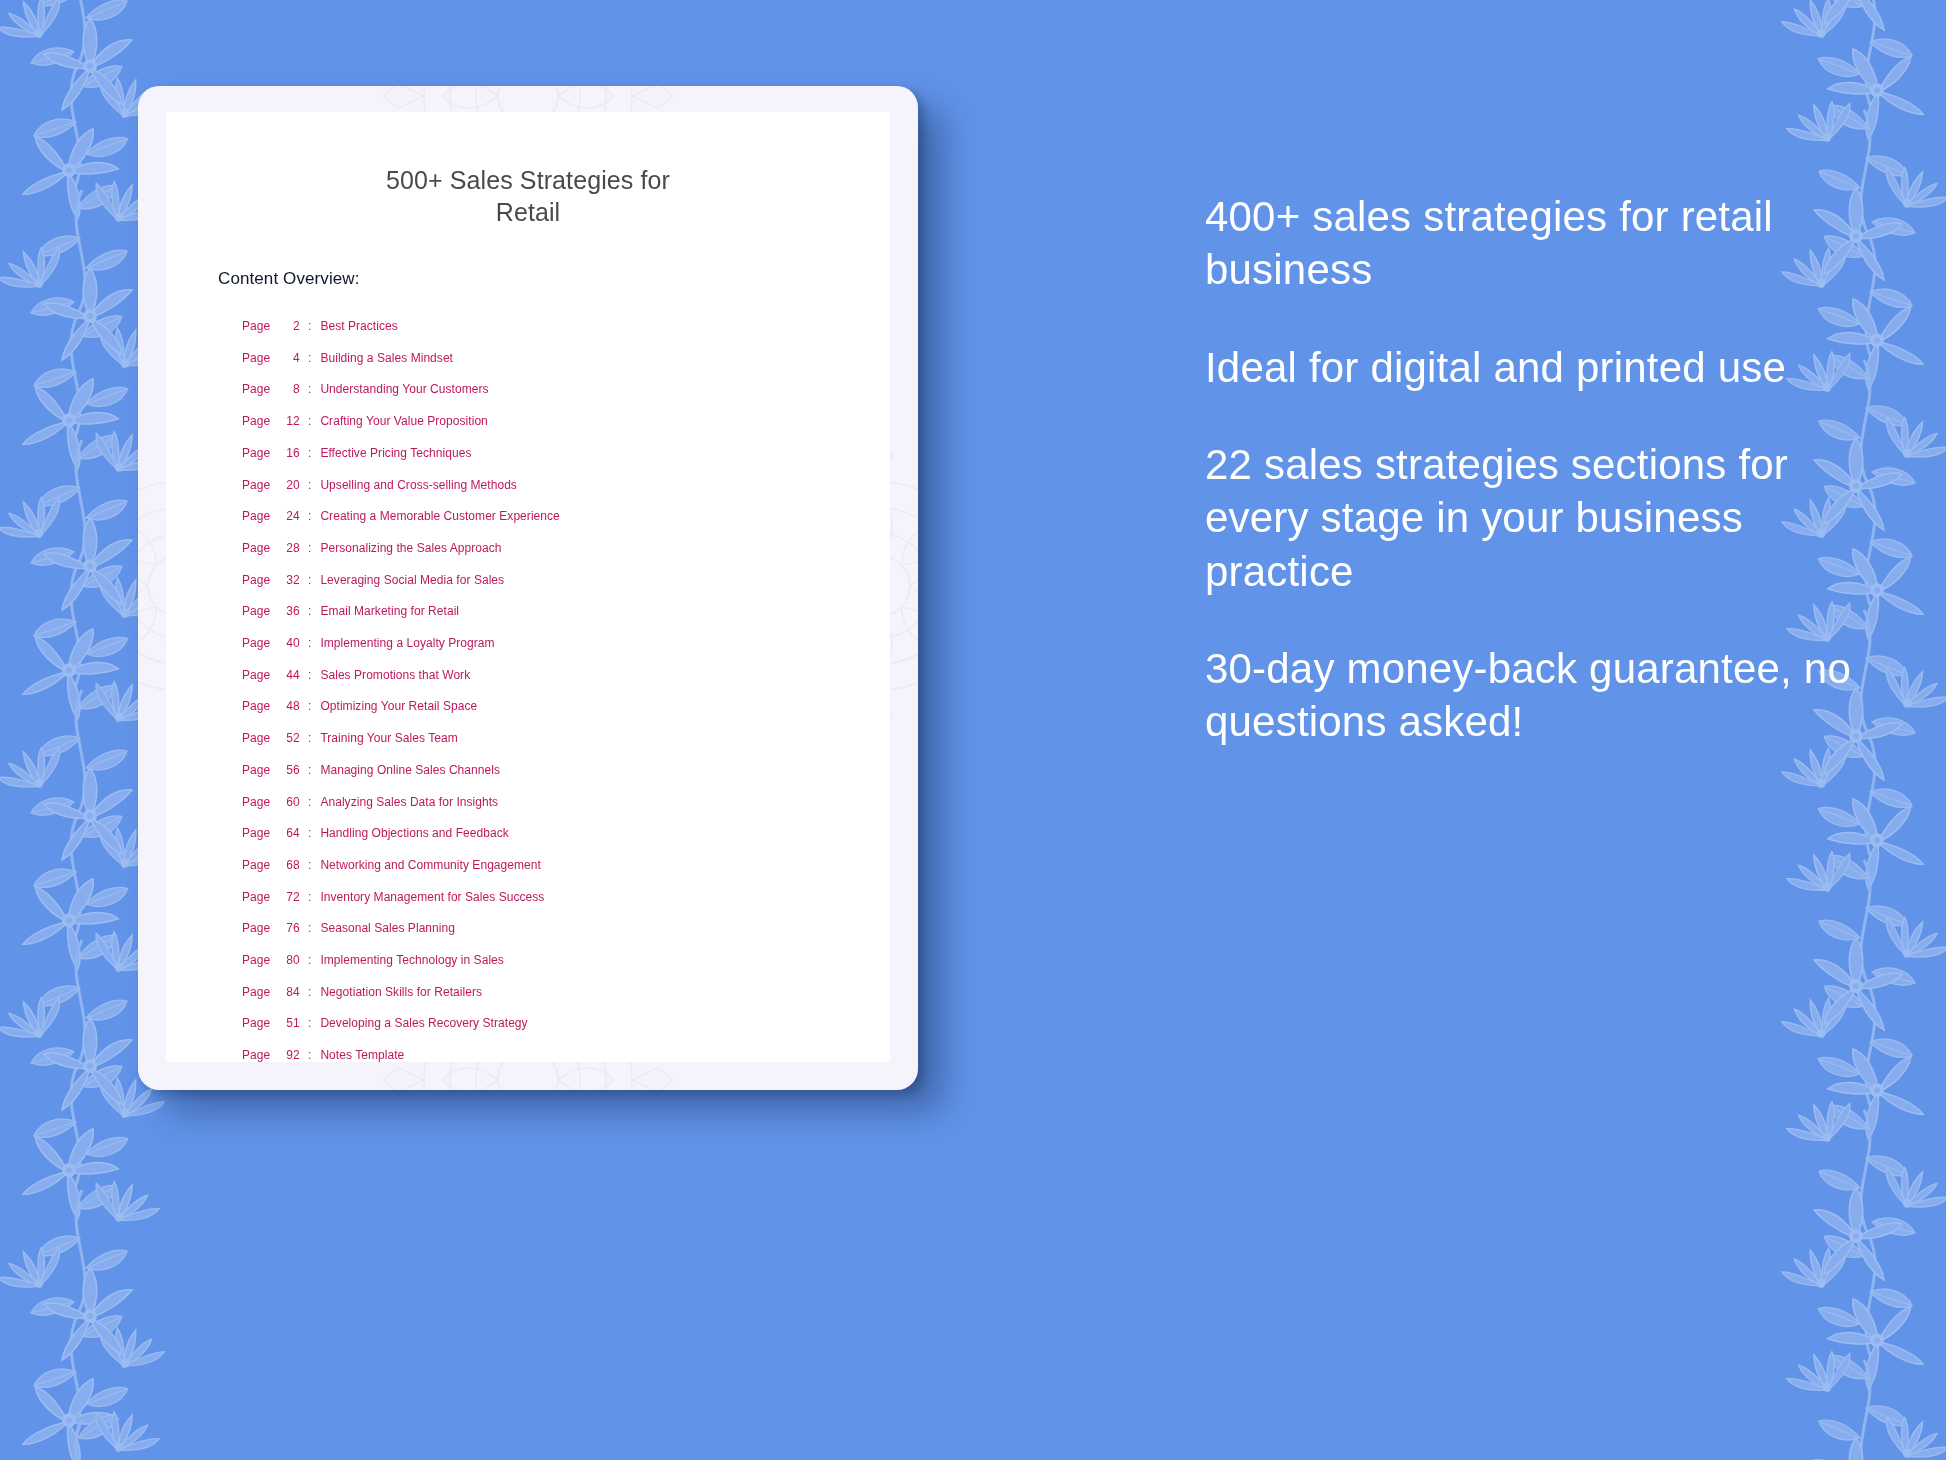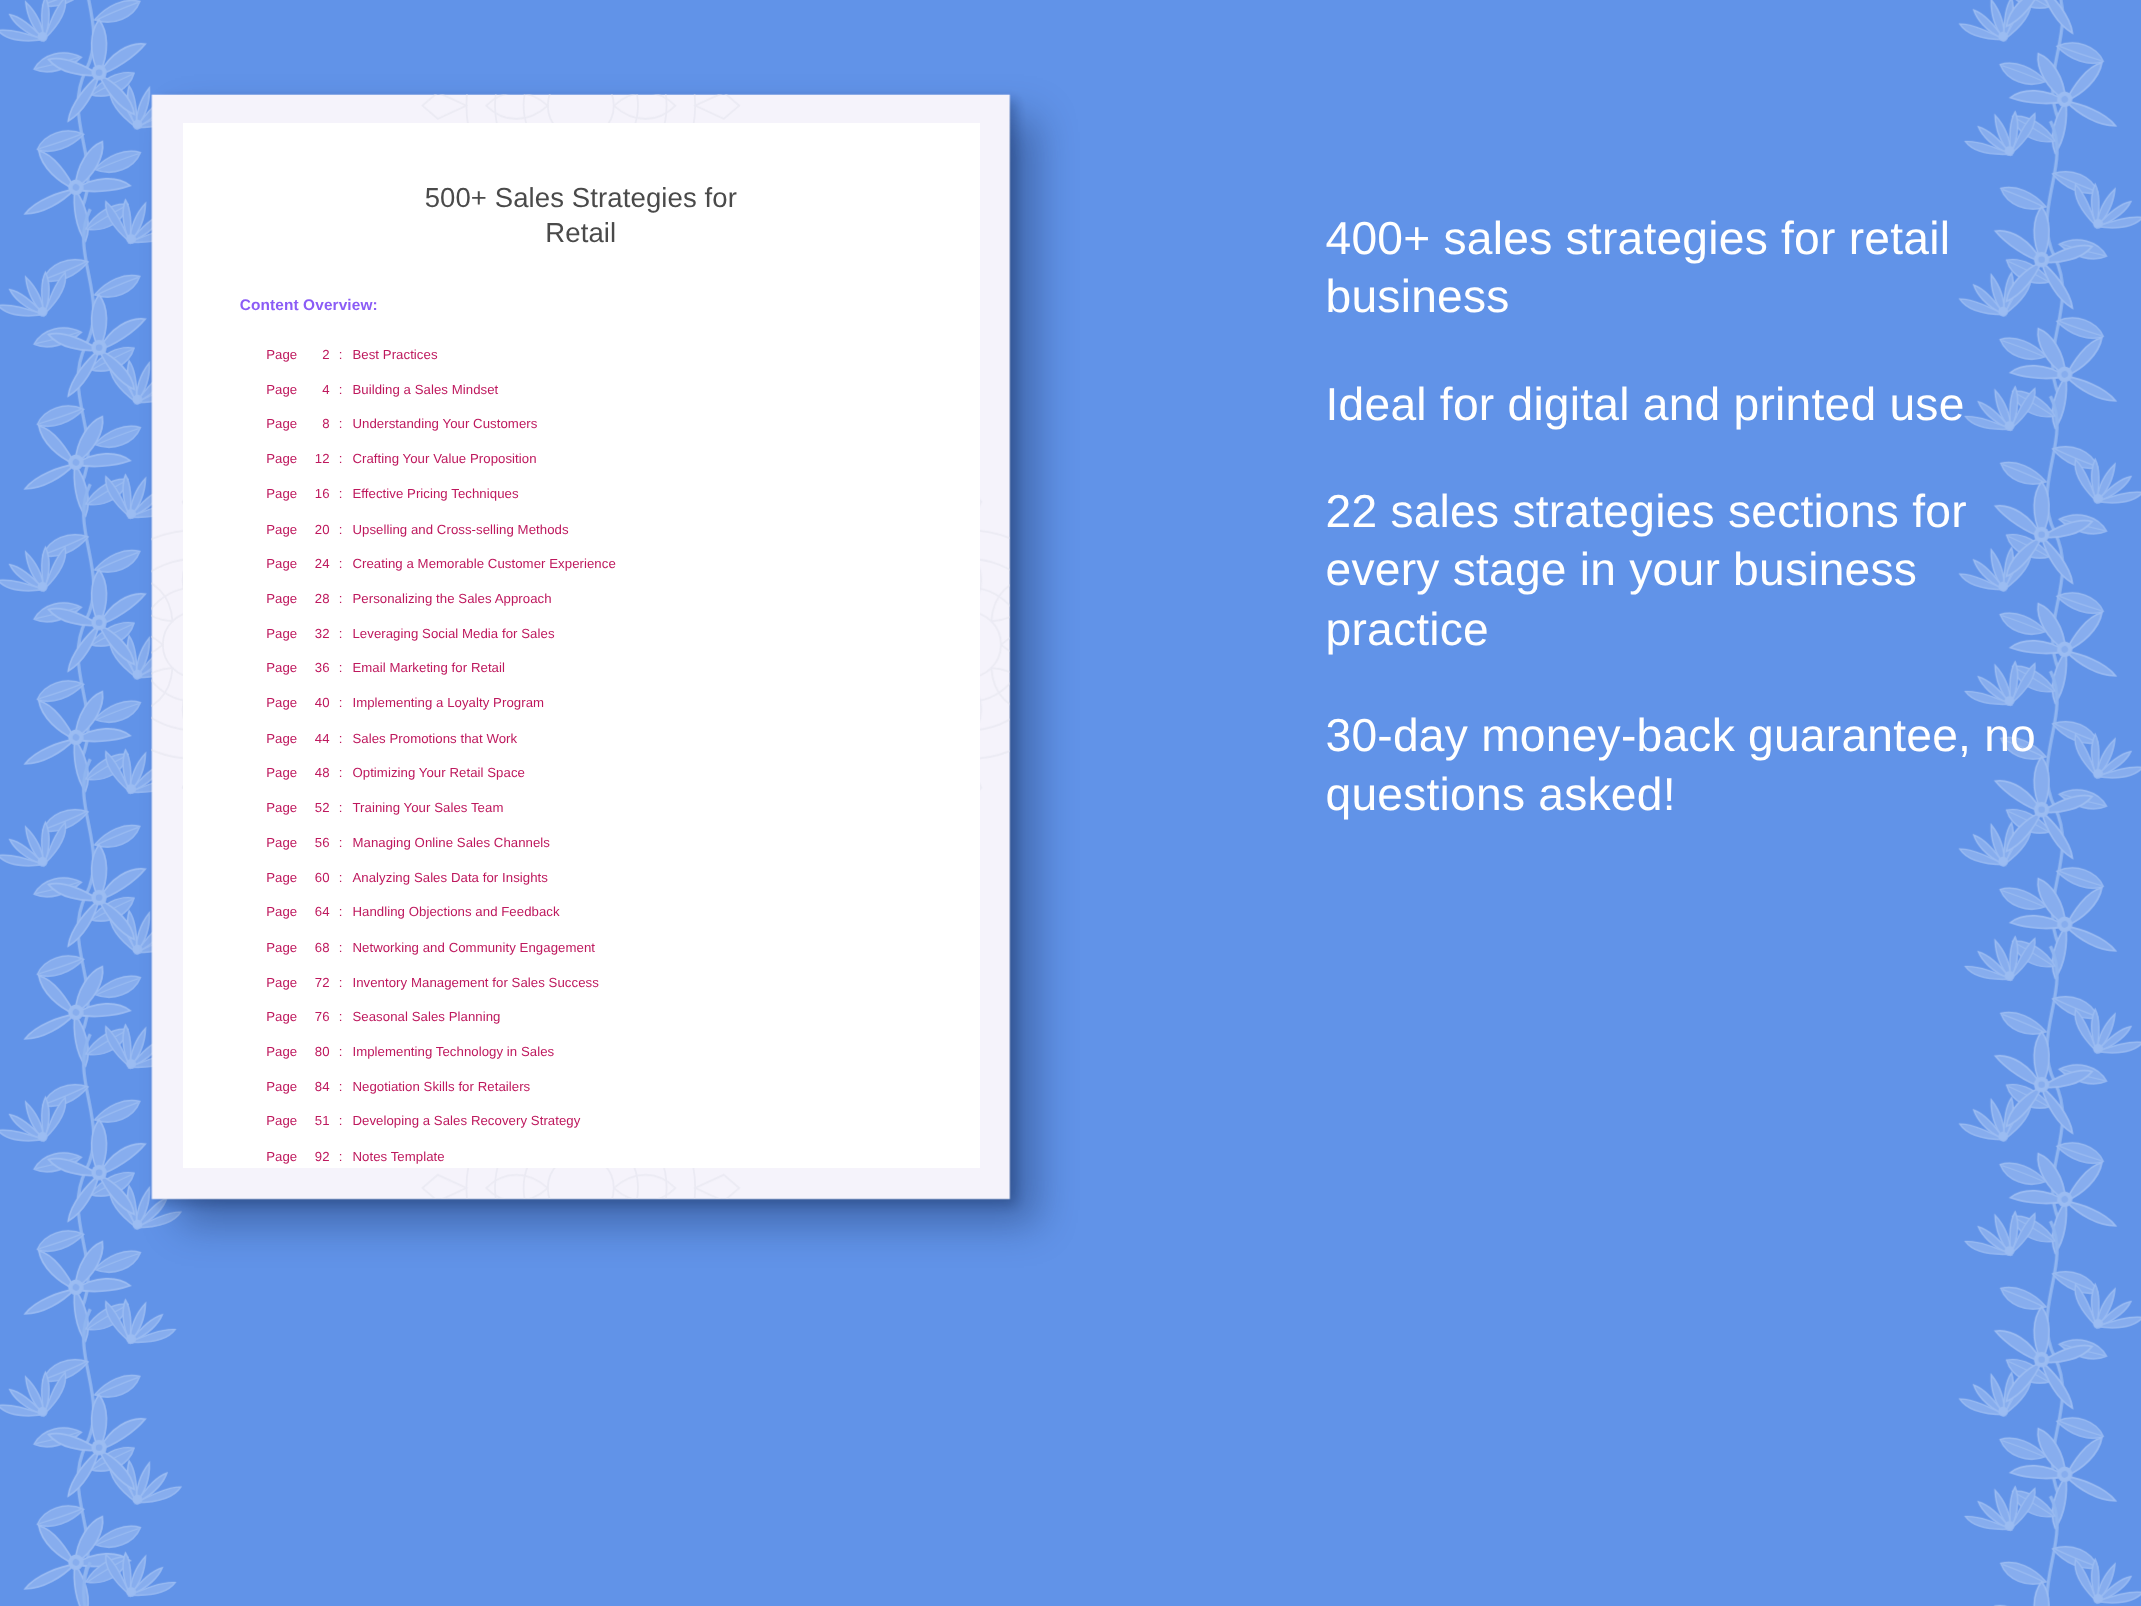--- a/index.html
+++ b/index.html
@@ -40,20 +40,21 @@
   #card {
     position: absolute;
     left: 138px;
     top: 86px;
     width: 780px;
     height: 1004px;
     background: #f5f3fb;
     box-shadow: 26px 22px 34px rgba(18,40,85,0.40),
                 6px 5px 10px rgba(20,45,90,0.32);
     overflow: hidden;
+    border-radius: 21px;
   }
   #card-watermark {
     position: absolute;
     inset: 0;
     opacity: 0.55;
     pointer-events: none;
   }
   #card-watermark svg { display:block; width:100%; height:100%; }
 
   #page {
@@ -73,23 +74,23 @@
     font-size: 25px;
     font-weight: 400;
     line-height: 1.28;
     color: #4a4a4a;
     letter-spacing: .1px;
   }
 
   #content-overview-label {
     margin: 0;
     padding: 41px 0 0 52px;
-    font-size: 14px;
-    font-weight: 700;
-    color: #8b5cf6;
+    font-size: 17px;
+    font-weight: 400;
+    color: #0f172a;
     letter-spacing: .1px;
   }
 
   #toc {
     list-style: none;
     margin: 0;
     padding: 22px 0 0 0;
   }
   #toc li {
     display: flex;

